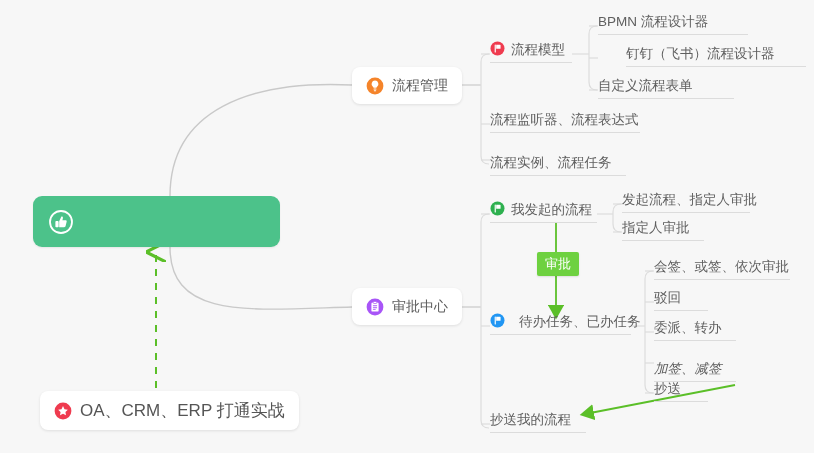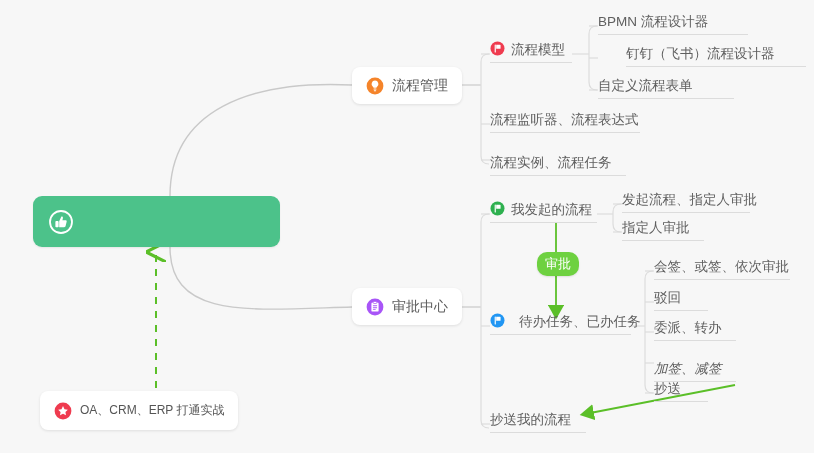--- a/index.html
+++ b/index.html
@@ -48,21 +48,21 @@
   }
   .card .label {
     font-size: 14px;
     color: #5c5c5c;
     margin-left: 8px;
     white-space: nowrap;
   }
   #card-process  { left: 352px; top: 67px;  }
   #card-approve  { left: 352px; top: 288px; }
   #card-oa       { left: 40px;  top: 391px; height: 39px; }
-  #card-oa .label { font-size: 12px; color: #555; }
+  #card-oa .label { font-size: 17px; color: #555; }
 
   
   .leaf {
     position: absolute;
     display: flex; align-items: flex-start;
     border-bottom: 1px solid #dcdcdc;
     padding-bottom: 3px;
     white-space: nowrap;
   }
   .leaf .label {
@@ -73,21 +73,21 @@
   .leaf .ico { margin-right: 6px; margin-bottom: 1px; }
 
   
   .ico { display: inline-block; flex: 0 0 auto; line-height: 0; }
 
   
   .badge {
     position: absolute;
     left: 537px; top: 252px;
     background: #6ed140;
-    border-radius: 10px;
+    border-radius: 2px;
     padding: 4px 8px;
     color: #ffffff;
     font-size: 13px;
     line-height: 16px;
     box-shadow: 0 1px 2px rgba(0,0,0,0.10);
   }
 </style>
 </head>
 <body>
 

